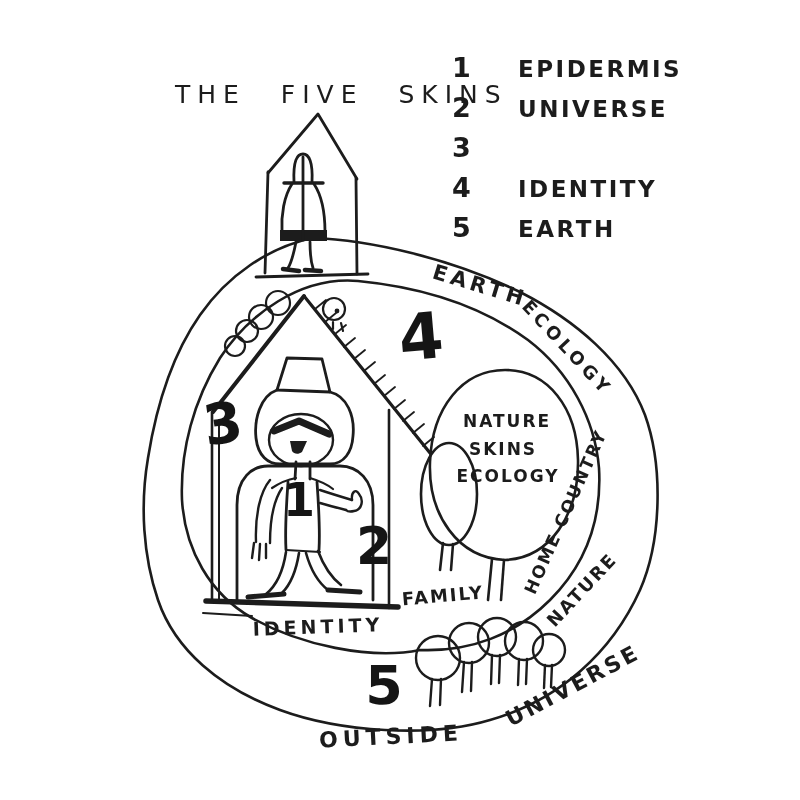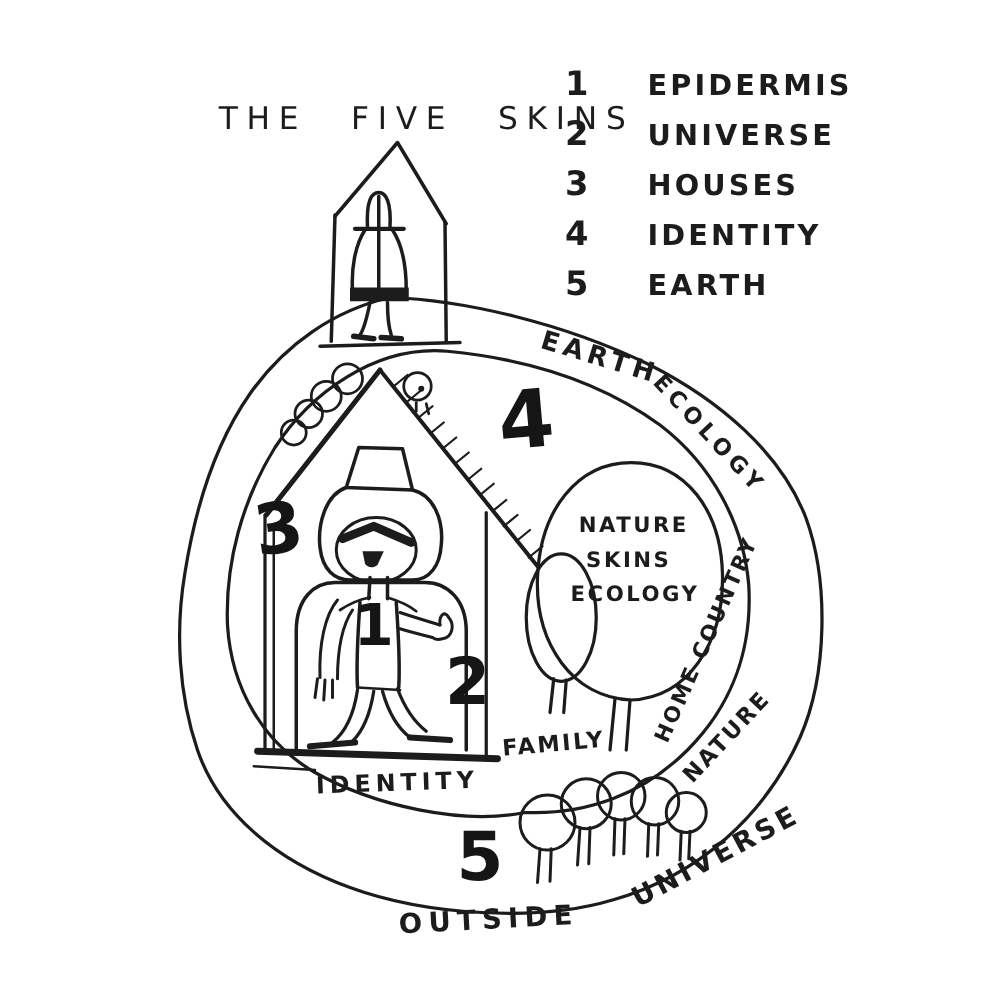--- a/index.html
+++ b/index.html
@@ -182,21 +182,20 @@
     <div class="legend-row">
       <span class="legend-num">1</span>
       <span class="legend-label">EPIDERMIS</span>
     </div>
     <div class="legend-row">
       <span class="legend-num">2</span>
       <span class="legend-label">UNIVERSE</span>
     </div>
     <div class="legend-row">
       <span class="legend-num">3</span>
-      <span class="legend-label">HOUSES</span>
     </div>
     <div class="legend-row">
       <span class="legend-num">4</span>
       <span class="legend-label">IDENTITY</span>
     </div>
     <div class="legend-row">
       <span class="legend-num">5</span>
       <span class="legend-label">EARTH</span>
     </div>
   </div>

